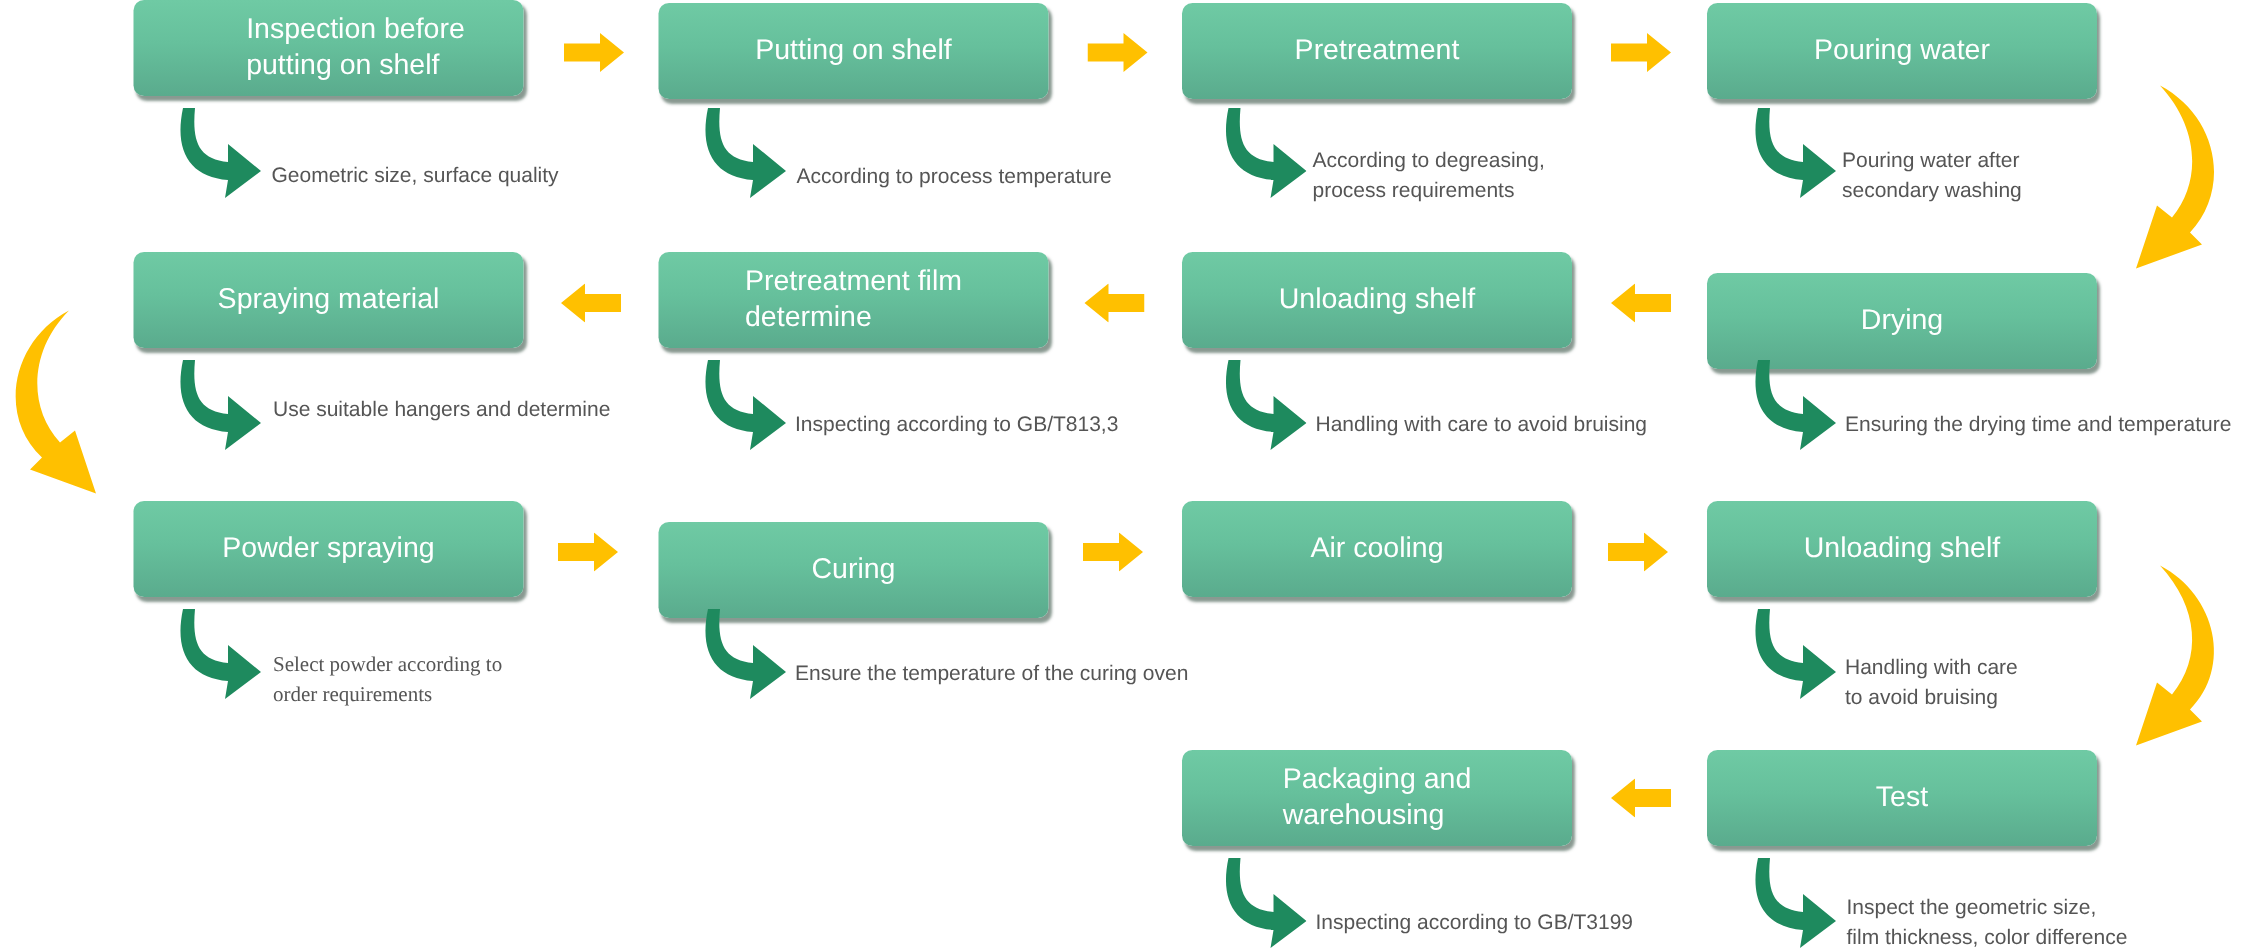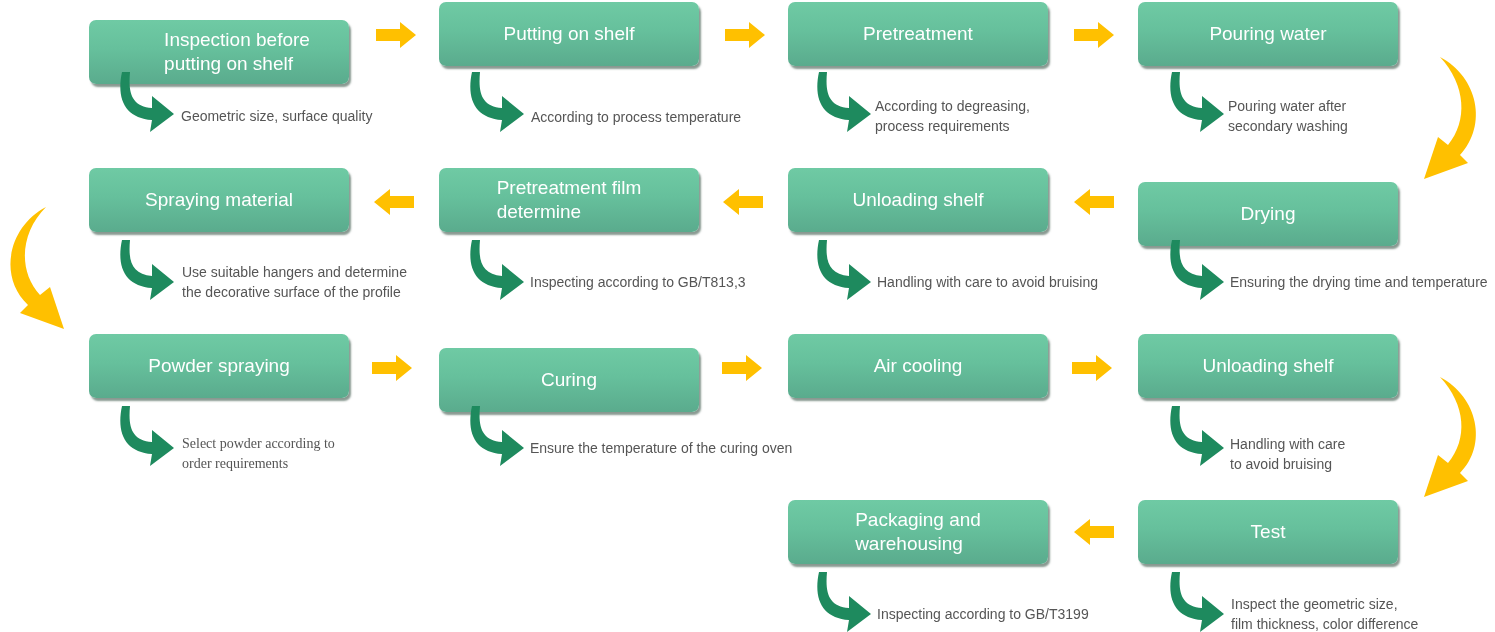--- a/index.html
+++ b/index.html
@@ -18,21 +18,21 @@
       position:absolute; color:#555555; font-size:14px; line-height:20px;
       white-space:nowrap;
     }
     .garrow { position:absolute; width:56px; height:62px; }
     .yarrow { position:absolute; width:42px; height:26px; }
     .bigarrow { position:absolute; }
   </style>
 </head>
 <body>
 
-<div class="box" style="left:89px;top:20px;padding-left:36px;">
+<div class="box" style="left:89px;top:0;padding-left:36px;">
   <div>
       <span>Inspection before</span>
       <span>putting on shelf</span>
     </div>
 </div>
 <div class="box center" style="left:439px;top:2px;">
   <span>Putting on shelf</span>
 </div>
 <div class="box center" style="left:788px;top:2px;">
   <span>Pretreatment</span>
@@ -152,21 +152,20 @@
 <div class="note" style="left:1228px;top:96px;">
     <div>Pouring water after</div>
     <div>secondary washing</div>
   </div>
 
 <svg class="garrow" style="left:118px;top:240px;" viewBox="0 0 56 62">
     <path d="M4,0 L12,0 C10,22 14,34 34,36 L34,24 L56,42 L32,60 L34,48 C8,46 -2,28 4,0 Z" fill="#1e8a5e"></path>
   </svg>
 <div class="note" style="left:182px;top:262px;">
     <div>Use suitable hangers and determine</div>
-    <div>the decorative surface of the profile</div>
   </div>
 
 <svg class="garrow" style="left:468px;top:240px;" viewBox="0 0 56 62">
     <path d="M4,0 L12,0 C10,22 14,34 34,36 L34,24 L56,42 L32,60 L34,48 C8,46 -2,28 4,0 Z" fill="#1e8a5e"></path>
   </svg>
 <div class="note" style="left:530px;top:272px;">
     <div>Inspecting according to GB/T813,3</div>
   </div>
 
 <svg class="garrow" style="left:815px;top:240px;" viewBox="0 0 56 62">

